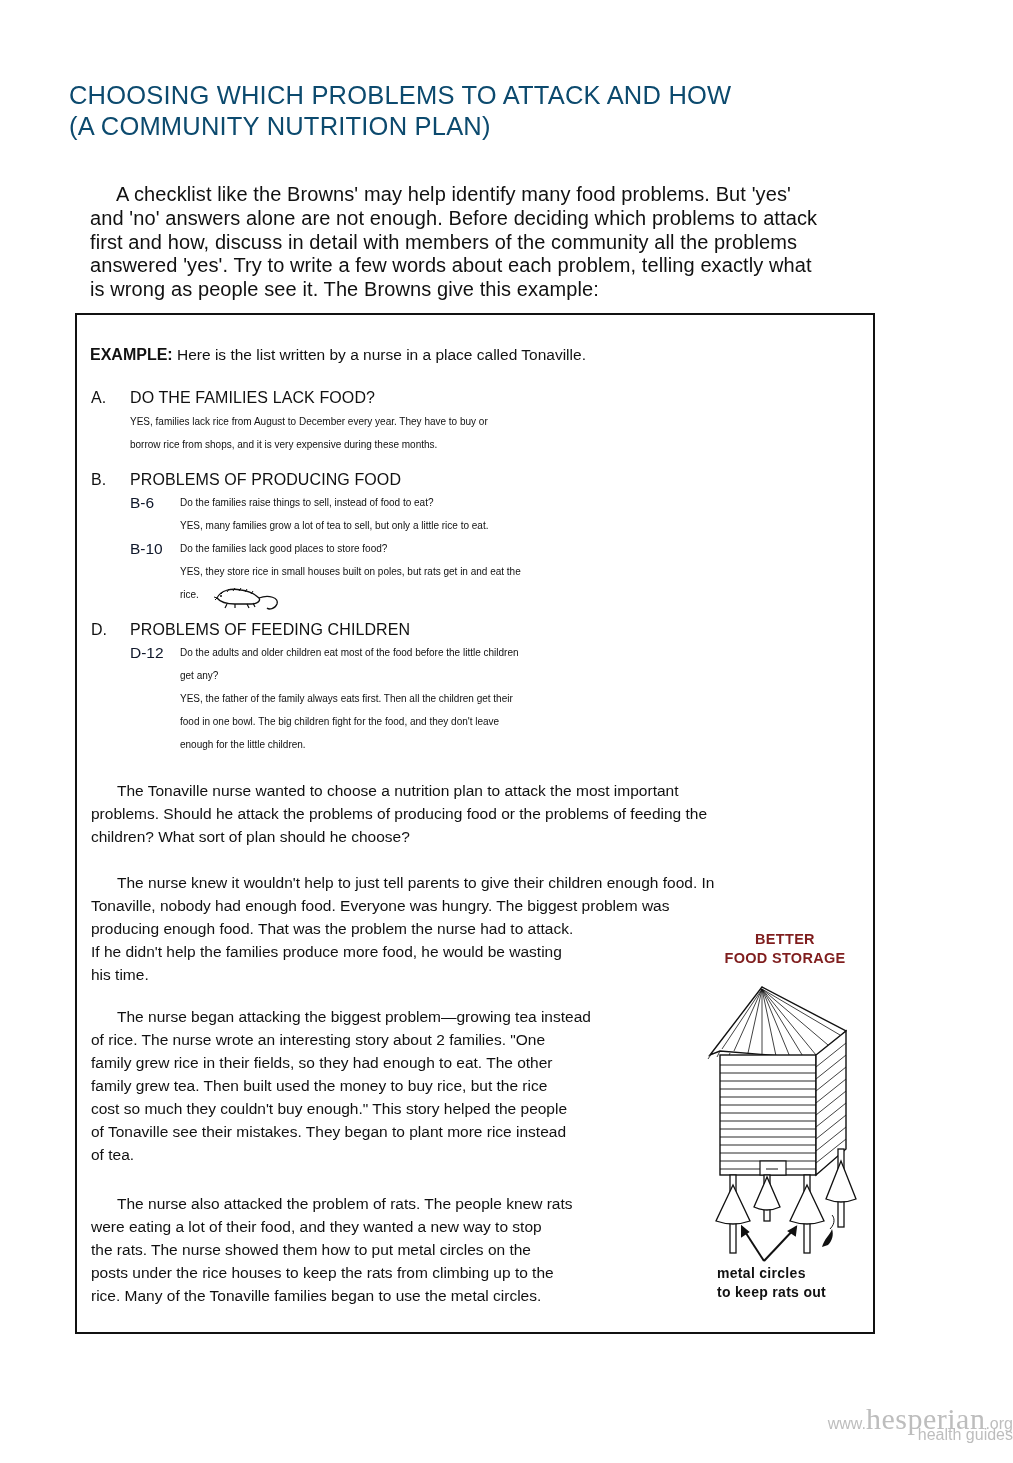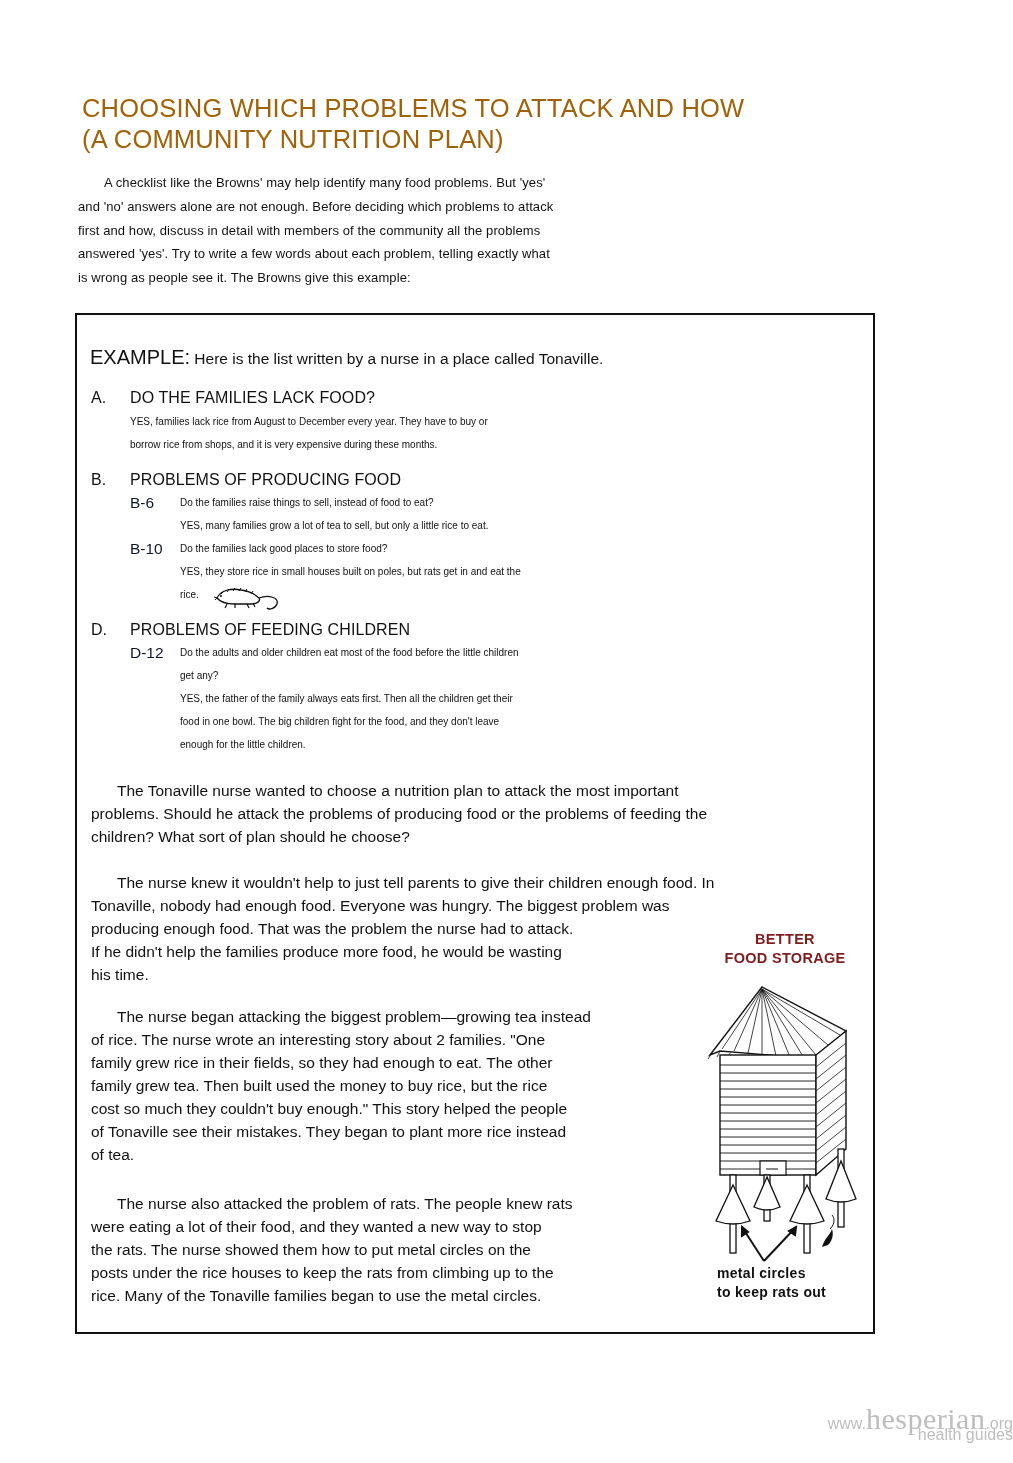--- a/index.html
+++ b/index.html
@@ -1,37 +1,37 @@
 <!DOCTYPE html>
 <html><head>
 <meta charset="utf-8">
 <style>
   html, body { margin: 0; padding: 0; background: #ffffff; }
   body {
     width: 1013px; height: 1463px; position: relative; overflow: hidden;
     font-family: "Liberation Sans", sans-serif; color: #111;
   }
   .title {
-    position: absolute; left: 69px; top: 80px; margin: 13px;
+    position: absolute; left: 69px; top: 80px; margin: 0;
     font-family: "Liberation Sans", sans-serif; font-weight: normal;
-    font-size: 25.5px; line-height: 31px; letter-spacing: 0.2px; color: #a16207;
+    font-size: 25.5px; line-height: 31px; letter-spacing: 0.2px; color: #0c4a6e;
   }
   .intro {
-    position: absolute; left: 74px; top: 167px; width: 810px; margin: 4px;
-    font-size: 13px; line-height: 23.8px; color: #111; letter-spacing: 0.1px;
+    position: absolute; left: 74px; top: 167px; width: 810px; margin: 16px;
+    font-size: 20px; line-height: 23.8px; color: #111; letter-spacing: 0.1px;
   }
   .indent { display: inline-block; width: 26px; }
   .box {
     position: absolute; left: 75px; top: 313px; width: 800px; height: 1021px;
     border: 2px solid #111; box-sizing: border-box;
   }
   .ex-line {
     position: absolute; left: 90px; top: 346px; font-size: 15.5px; color: #111;
   }
-  .ex-line b { font-weight: normal; font-size: 20px; }
+  .ex-line b { font-weight: bold; font-size: 16px; }
   .sec-letter {
     position: absolute; left: 91px; font-size: 16px; color: #111;
   }
   .sec-head { position: absolute; left: 130px; font-size: 16px; color: #111; letter-spacing: 0.1px; }
   .body-txt { position: absolute; font-size: 10px; line-height: 23px; color: #111; }
   .code { position: absolute; left: 130px; font-size: 15.5px; color: #0f172a; }
   .para { position: absolute; font-size: 15.5px; line-height: 23px; color: #111; margin: 0; }
   .caption-top {
     position: absolute; left: 700px; top: 930px; width: 170px; text-align: center;
     font-size: 14.5px; line-height: 19px; font-weight: bold; color: #7f1d1d; letter-spacing: 0.3px;

